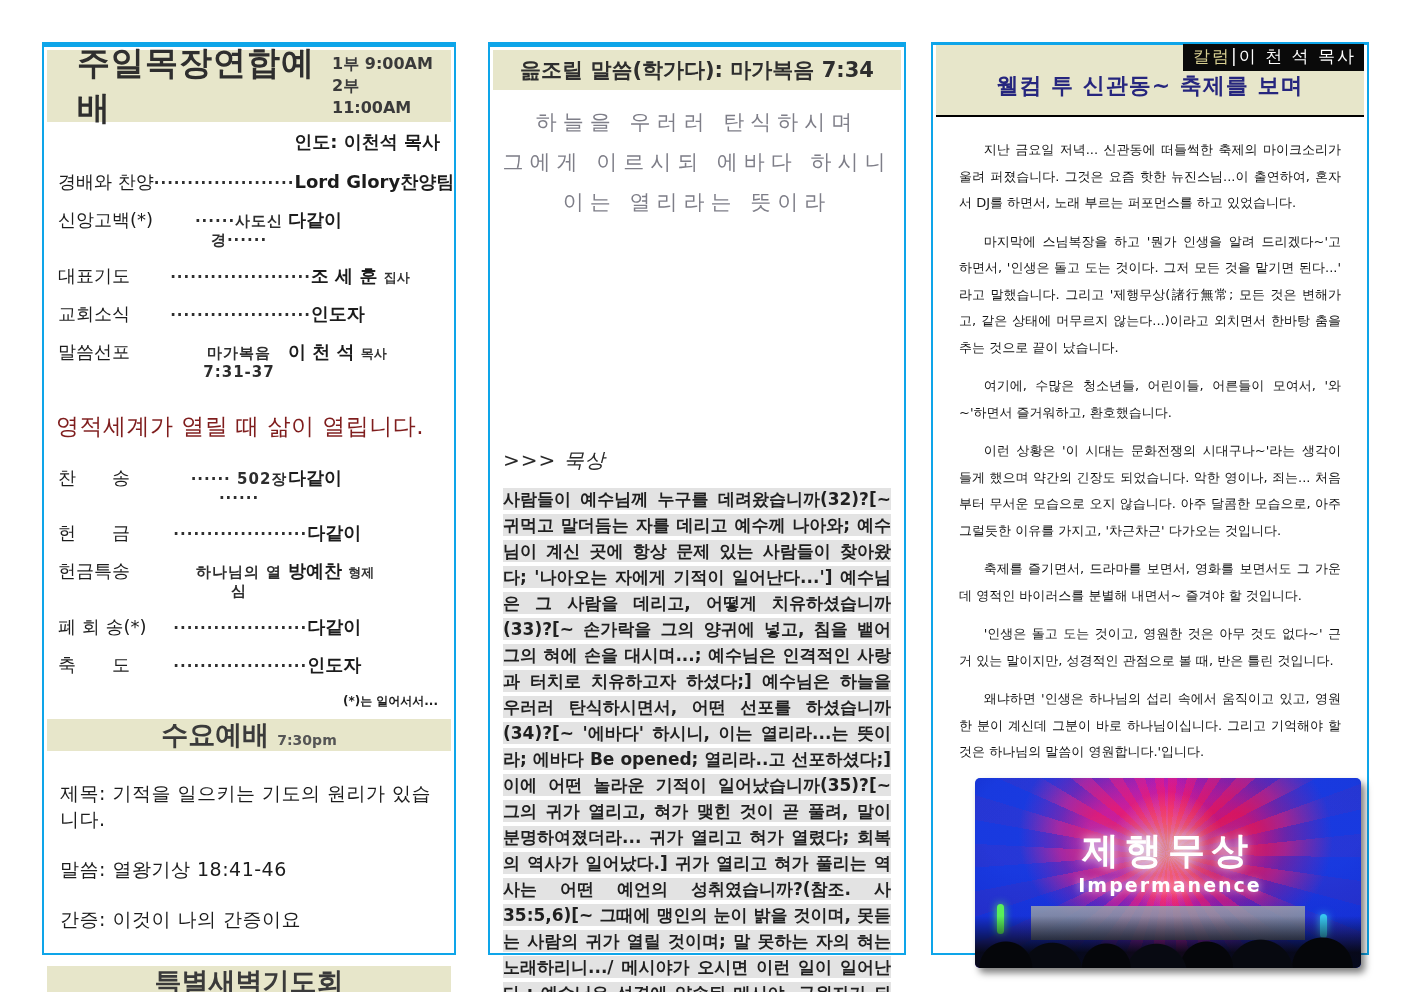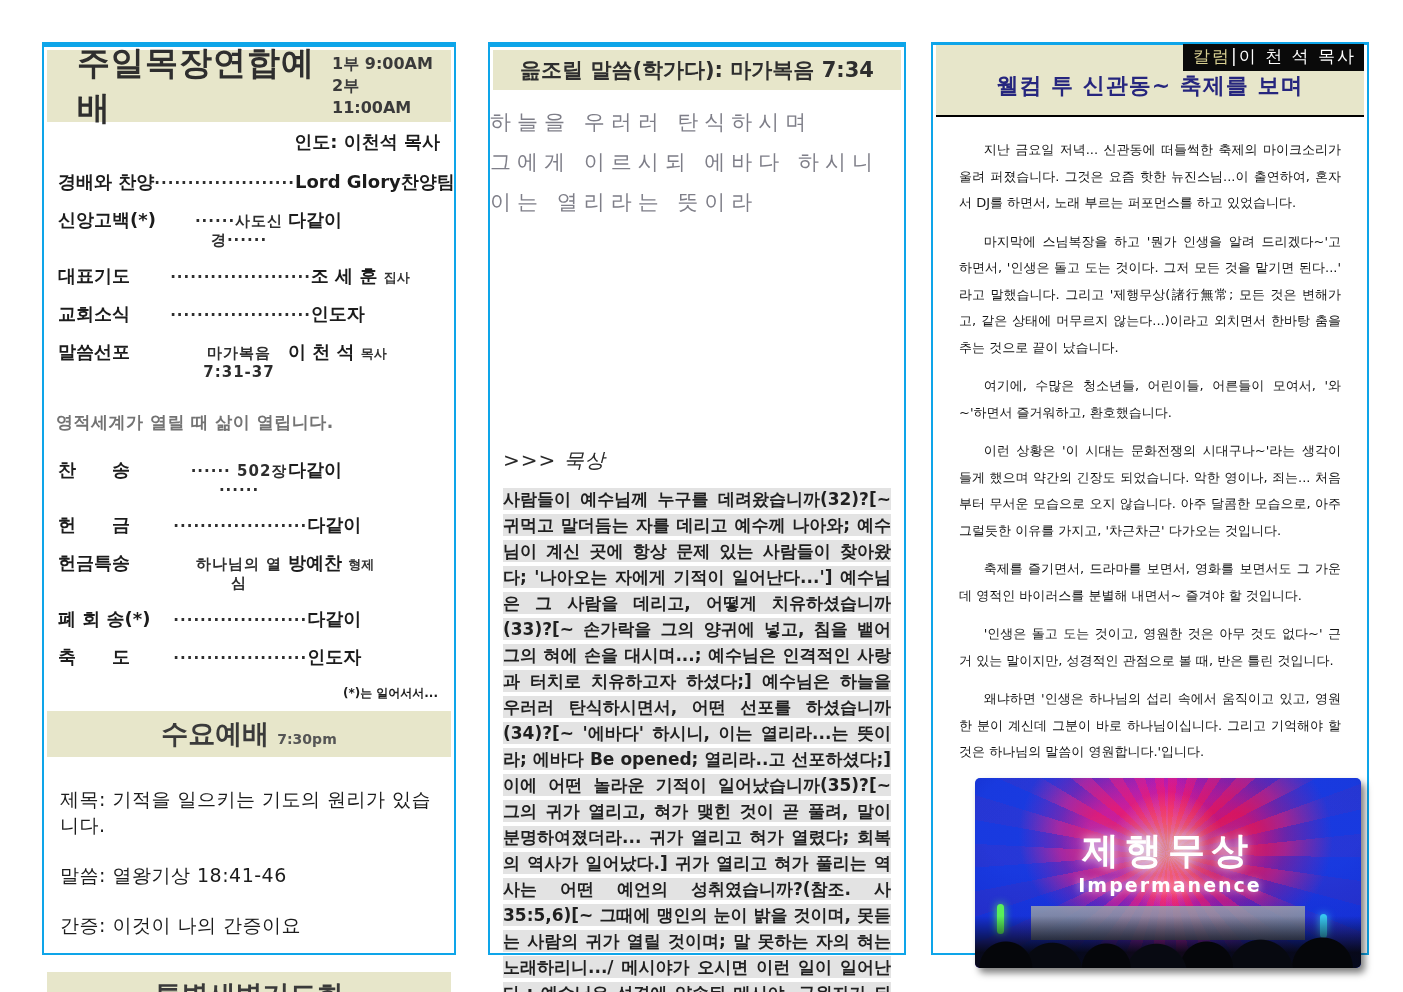--- a/index.html
+++ b/index.html
@@ -22,43 +22,43 @@
   
   .lp-head{
     height:72px;display:flex;align-items:center;justify-content:space-between;
     padding:0 14px 0 30px;
   }
   .lp-title{font-size:33px;font-weight:bold;color:#2e2e2e;letter-spacing:1px;}
   .lp-times{text-align:left;font-size:16px;font-weight:bold;color:#3a3a3a;line-height:22px;white-space:pre-line;}
   .lp-leader{text-align:right;font-size:18px;font-weight:bold;padding:8px 14px 2px 0;}
   .lp-rows{padding:0 14px;}
   .lp-row{display:flex;align-items:baseline;margin:14px 0;font-size:18px;}
-  .lp-row .it{width:132px;font-weight:bold;white-space:pre;}
+  .lp-row .it{width:132px;font-weight:normal;white-space:pre;}
   .lp-row .md{flex:1;text-align:center;color:#2e2e2e;font-size:15px;letter-spacing:1px;font-weight:bold;}
   .lp-row .wh{width:152px;text-align:left;font-weight:bold;white-space:nowrap;}
   .lp-row .wh .sm{font-size:13px;font-weight:bold;color:#333;}
   .lp-slogan{
-    color:#737373;font-weight:bold;font-size:17px;letter-spacing:0.5px;
+    color:#7f1d1d;font-weight:normal;font-size:23px;letter-spacing:0.5px;
     padding:16px 10px 10px 12px;white-space:nowrap;
   }
   .lp-note{text-align:right;font-size:12px;font-weight:bold;padding:2px 16px 6px 0;}
   .sub-band{
-    height:46px;display:flex;align-items:center;justify-content:center;gap:8px;
+    height:32px;display:flex;align-items:center;justify-content:center;gap:8px;
   }
   .sub-band .big{font-size:27px;font-weight:bold;color:#3a3a3a;}
   .sub-band .small{font-size:14px;font-weight:bold;color:#555;margin-top:10px;}
   .lp-lines{padding:6px 16px;}
   .lp-line{font-size:19px;margin:24px 0;letter-spacing:0.5px;}
 
   
   .mp-head{
     height:40px;display:flex;align-items:center;justify-content:center;
     font-size:21px;font-weight:bold;color:#2e2e2e;
   }
-  .mp-verse{margin-top:12px;}
+  .mp-verse{margin-top:12px;text-align:center;}
   .mp-verse div{
     font-size:21px;color:#7e7e88;letter-spacing:6px;line-height:40px;
     font-weight:normal;
   }
   .mp-meditation{position:absolute;left:13px;right:13px;top:400px;}
   .mp-label{font-size:20px;font-style:italic;color:#2a2a2a;margin-bottom:12px;letter-spacing:1px;}
   .mp-text{
     margin:0;text-align:justify;font-size:17px;line-height:26px;font-weight:bold;color:#1f1f1f;
   }
   .mp-text .hl{background:#e3e3e3;padding:1px 0;}

